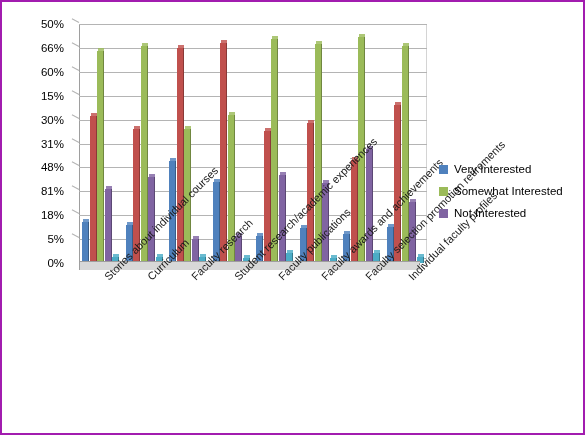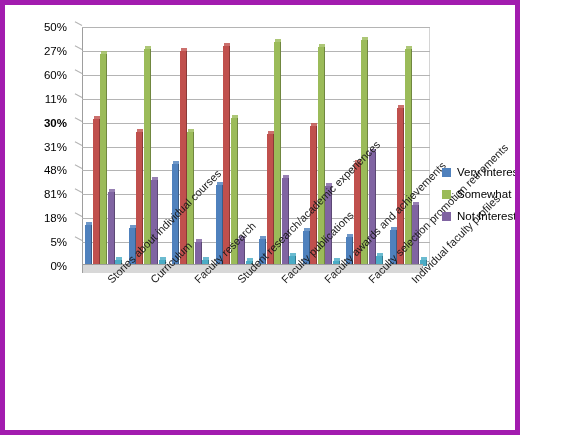--- a/index.html
+++ b/index.html
@@ -5,24 +5,24 @@
   html, body {
     margin: 0;
     padding: 0;
     background: #ffffff;
   }
   body {
     font-family: "Liberation Sans", sans-serif;
   }
   #chart-frame {
     position: relative;
-    width: 520px;
+    width: 585px;
     height: 435px;
     box-sizing: border-box;
-    border: 5px solid #a21caf;
+    border: 2px solid #a21caf;
     background: #ffffff;
     overflow: hidden;
   }
 
   
   .y-tick {
     position: absolute;
     right: 0;
     width: 40px;
     text-align: right;
@@ -188,24 +188,24 @@
     white-space: nowrap;
   }
 </style>
 </head>
 <body>
 
 <div id="chart-frame">
 
   <div id="y-axis-labels">
       <div class="y-tick" style="top: 22px;">50%</div>
-      <div class="y-tick" style="top: 45.9px;">27%</div>
+      <div class="y-tick" style="top: 45.9px;">66%</div>
       <div class="y-tick" style="top: 69.8px;">60%</div>
-      <div class="y-tick" style="top: 93.7px;">11%</div>
-      <div class="y-tick" style="top: 117.6px; font-weight: bold;">30%</div>
+      <div class="y-tick" style="top: 93.7px;">15%</div>
+      <div class="y-tick" style="top: 117.6px;">30%</div>
       <div class="y-tick" style="top: 141.5px;">31%</div>
       <div class="y-tick" style="top: 165.4px;">48%</div>
       <div class="y-tick" style="top: 189.3px;">81%</div>
       <div class="y-tick" style="top: 213.2px;">18%</div>
       <div class="y-tick" style="top: 237.1px;">5%</div>
       <div class="y-tick" style="top: 261px;">0%</div>
     </div>
 
   <div id="plot-area">
     <div id="plot-wall"></div>

